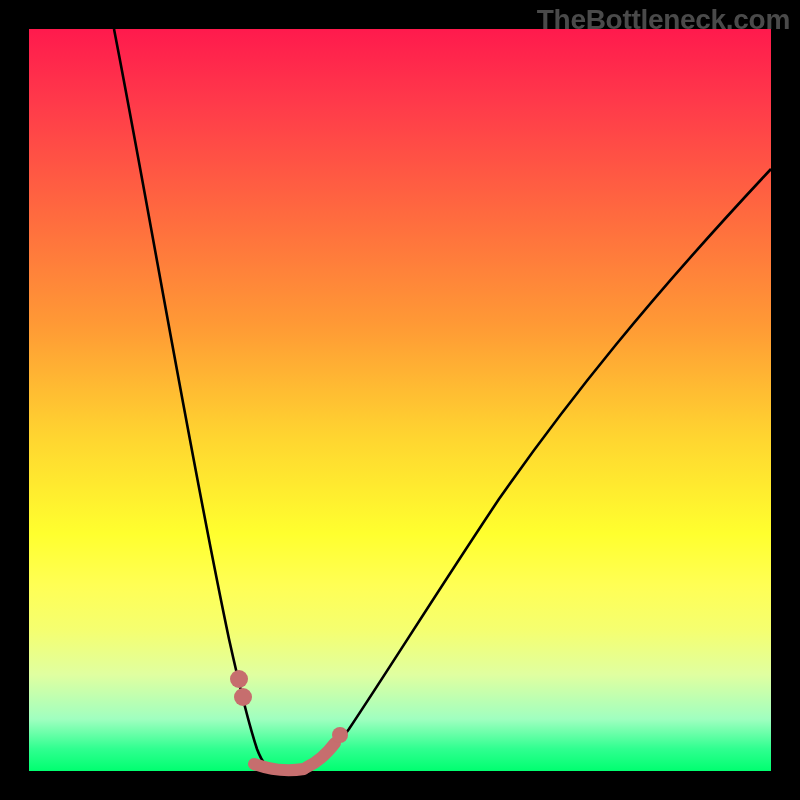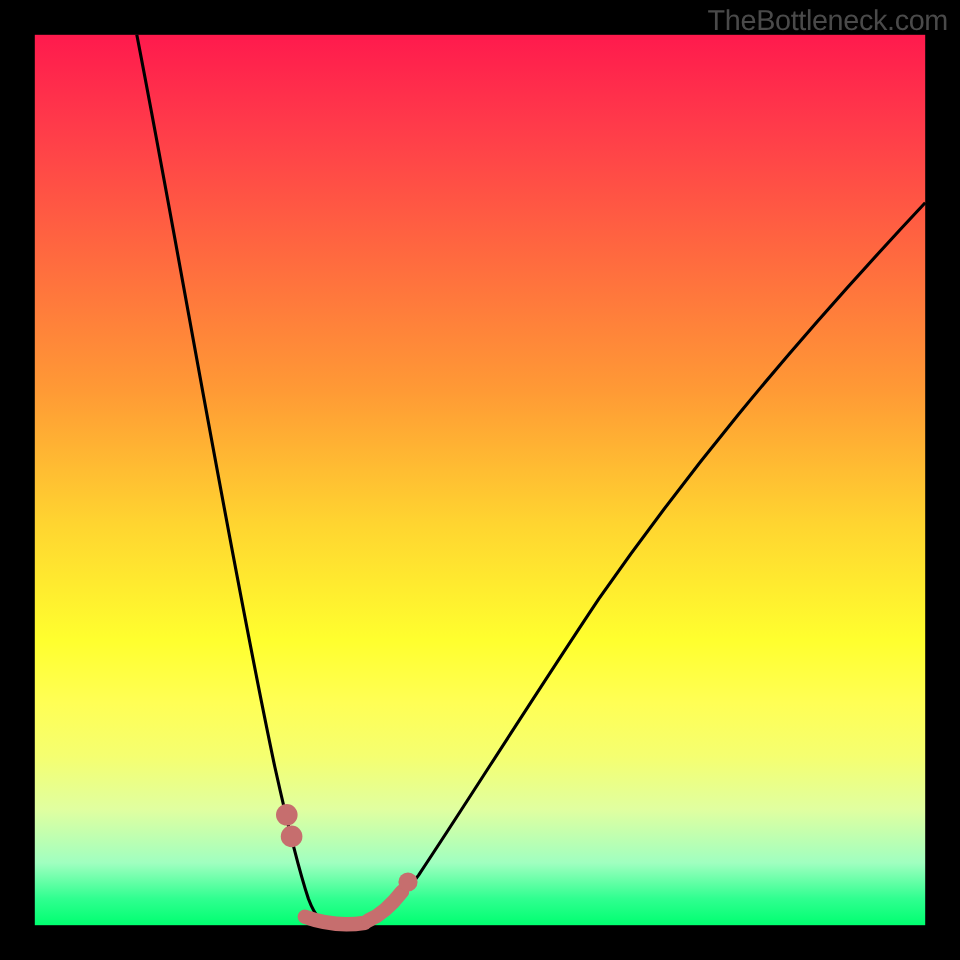--- a/index.html
+++ b/index.html
@@ -38,22 +38,22 @@
       #a0ffc0 93%,
       #30ff90 97%,
       #00ff70 100%
     );
   }
   .watermark {
     position: absolute;
     top: 4px;
     right: 10px;
     color: #4a4a4a;
-    font-size: 24px;
-    font-weight: 400;
+    font-size: 28px;
+    font-weight: 700;
     letter-spacing: -0.3px;
     z-index: 5;
     text-align: right;
   }
   svg.curves {
     position: absolute;
     top: 0;
     left: 0;
     width: 742px;
     height: 742px;

